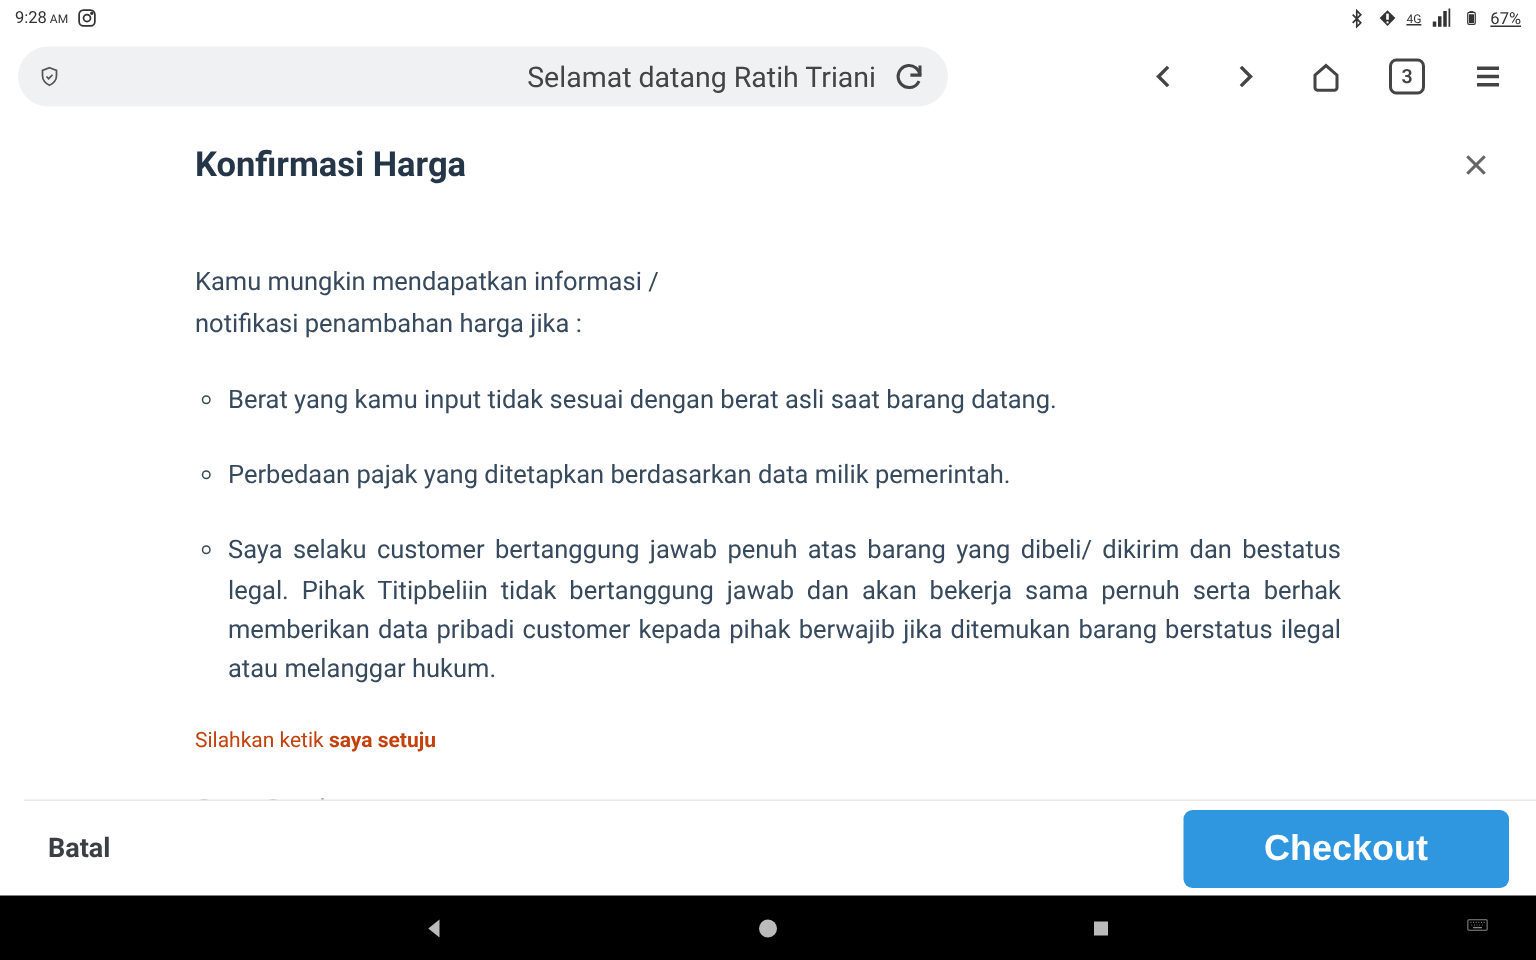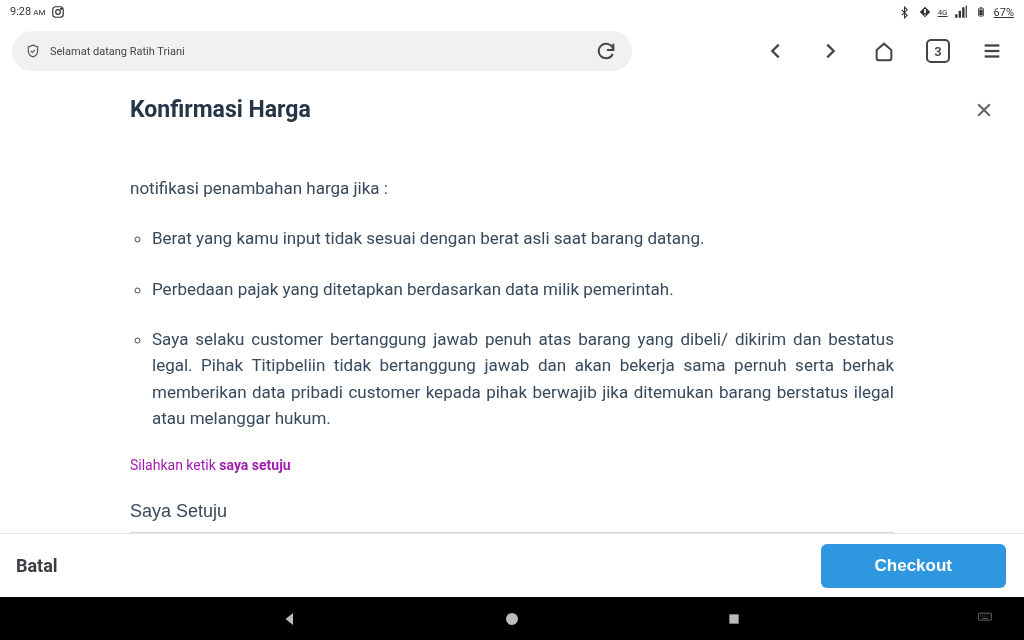--- a/index.html
+++ b/index.html
@@ -8,44 +8,44 @@
   
   .status-bar { height: 24px; background: #fff; display: flex; align-items: center; justify-content: space-between; padding: 0 10px; font-size: 11px; color: #333; }
   .status-left { display: flex; align-items: flex-start; gap: 6px; }
   .status-right { display: flex; align-items: center; gap: 6px; text-decoration: underline; }
   .status-icon { width: 14px; height: 14px; display: inline-flex; align-items: center; justify-content: center; }
   .clock-ampm { font-size: 8px; margin-left: 2px; }
 
   
   .chrome { height: 54px; background: #fff; display: flex; align-items: center; padding: 0 12px; gap: 14px; }
   .urlbar-wrap { flex: 0 0 620px; height: 40px; background: #f0f1f2; border-radius: 20px; display: flex; align-items: center; padding: 0 14px; gap: 10px; }
-  .urlbar-text { flex: 1; font-size: 11px; color: #444; }
+  .urlbar-text { flex: 1; font-size: 19px; color: #444; text-align: right; }
   .nav-icon { width: 40px; height: 40px; display: flex; align-items: center; justify-content: center; color: #444; }
   .nav-spacer { flex: 1; }
   .tab-badge { width: 24px; height: 24px; border: 2px solid #444; border-radius: 5px; display: flex; align-items: center; justify-content: center; font-size: 13px; font-weight: 600; color: #444; }
 
   
 
   
   .modal-area { position: relative; padding: 18px 130px 0 130px; }
   .close-x { position: absolute; top: 16px; right: 24px; width: 32px; height: 32px; display: flex; align-items: center; justify-content: center; font-size: 22px; color: #666; cursor: pointer; }
   .modal-title { font-size: 23px; font-weight: 700; color: #253648; margin-bottom: 52px; }
   .modal-body { color: #374a5d; font-size: 17px; line-height: 1.55; }
   .intro-line { margin-bottom: 2px; }
   .intro-block { margin-bottom: 24px; }
   ul.bullets { list-style: circle; padding-left: 22px; text-align: justify; }
   ul.bullets li { margin-bottom: 2px; margin-top: 24px; }
-  .prompt-line { margin-top: 24px; font-size: 14px; color: #a21caf; }
+  .prompt-line { margin-top: 24px; font-size: 14px; color: #c2410c; }
   .prompt-line .bold { font-weight: 700; }
   .confirm-input { margin-top: 18px; width: 100%; border: none; border-bottom: 1px solid #cfd6dc; font-size: 18px; padding: 6px 0 10px 0; color: #374a5d; outline: none; background: transparent; }
 
   
-  .footer { position: absolute; left: 0; right: 0; bottom: 43px; height: 64px; display: flex; align-items: center; justify-content: space-between; padding: 0 18px 0 16px; border-top: 1px solid #e6e8ea; background: #fff; }
+  .footer { position: absolute; left: 16px; right: 0; bottom: 43px; height: 64px; display: flex; align-items: center; justify-content: space-between; padding: 0 18px 0 16px; border-top: 1px solid #e6e8ea; background: #fff; }
   .btn-cancel { font-size: 18px; font-weight: 700; color: #3b3f44; cursor: pointer; }
-  .btn-checkout { background: #2f97e0; color: #fff; font-size: 17px; font-weight: 700; border: none; border-radius: 6px; padding: 12px 54px; cursor: pointer; }
+  .btn-checkout { background: #2f97e0; color: #fff; font-size: 24px; font-weight: 700; border: none; border-radius: 6px; padding: 12px 54px; cursor: pointer; }
 
   
   .sysnav { position: absolute; left: 0; right: 0; bottom: 0; height: 43px; background: #000; display: flex; align-items: center; justify-content: center; gap: 200px; }
   .sysnav-item { width: 22px; height: 22px; display: flex; align-items: center; justify-content: center; color: #bbb; }
   .sysnav-kb { position: absolute; right: 28px; }
 
   svg { display: block; }
 </style>
 </head>
 <body>
@@ -140,20 +140,21 @@
 <div class="modal-area">
   <div class="close-x">
     <svg viewBox="0 0 24 24" width="20" height="20" stroke="#666" stroke-width="2.5">
         <line x1="5" y1="5" x2="19" y2="19"></line>
         <line x1="19" y1="5" x2="5" y2="19"></line>
       </svg>
   </div>
   <h1 class="modal-title">Konfirmasi Harga</h1>
   <div class="modal-body">
     <div class="intro-block">
+      <div class="intro-line">Kamu mungkin mendapatkan informasi /</div>
       <div class="intro-line">notifikasi penambahan harga jika :</div>
     </div>
     <ul class="bullets">
       <li>Berat yang kamu input tidak sesuai dengan berat asli saat barang datang.</li>
       <li>Perbedaan pajak yang ditetapkan berdasarkan data milik pemerintah.</li>
       <li>Saya selaku customer bertanggung jawab penuh atas barang yang dibeli/ dikirim dan bestatus legal. Pihak Titipbeliin tidak bertanggung jawab dan akan bekerja sama pernuh serta berhak memberikan data pribadi customer kepada pihak berwajib jika ditemukan barang berstatus ilegal atau melanggar hukum.</li>
     </ul>
     <div class="prompt-line">
       <span>Silahkan ketik </span><span class="bold">saya setuju</span>
     </div>

